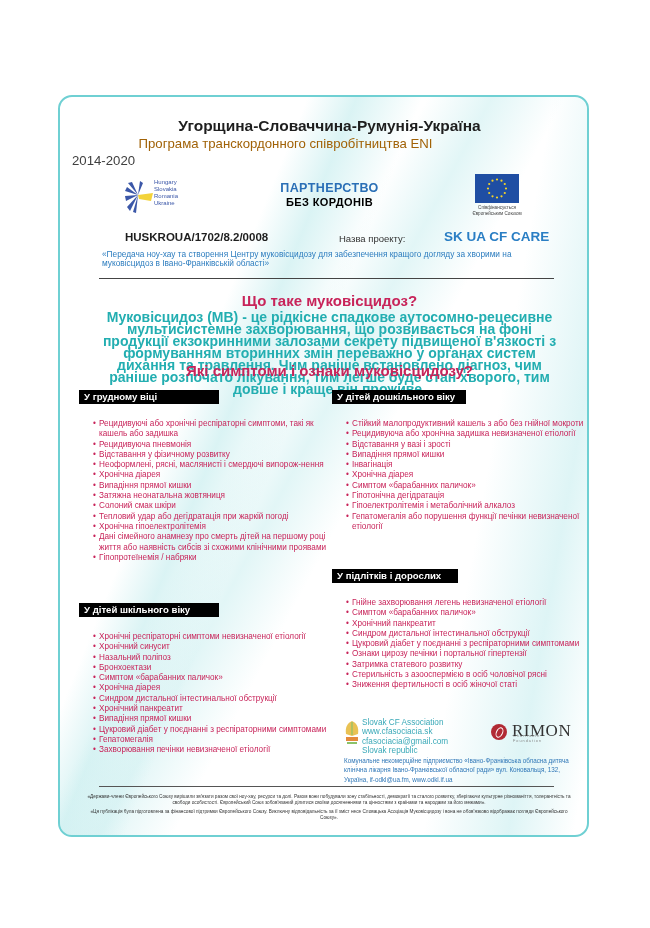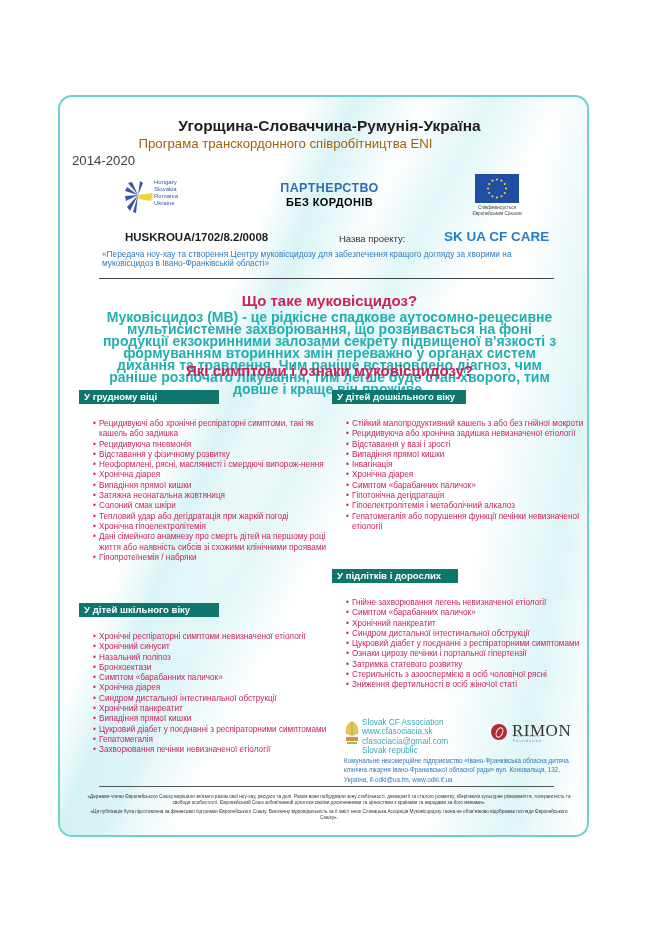--- a/index.html
+++ b/index.html
@@ -48,21 +48,21 @@
   .rule { position: absolute; left: 27px; width: 455px; height: 1px; background: #444; }
   .rule.r1 { top: 181px; }
 
   .h-what { position: absolute; top: 195px; left: 0; width: 515px; text-align: center; font-family: "Liberation Sans", sans-serif;
     font-weight: bold; font-size: 15px; color: #c8245a; }
   .what-text { position: absolute; top: 214px; left: 25px; width: 465px; text-align: center; font-family: "Liberation Sans", sans-serif;
     font-weight: bold; font-size: 14px; line-height: 12px; color: #23aeb1; }
   .h-symp { position: absolute; top: 265px; left: 0; width: 515px; text-align: center; font-family: "Liberation Sans", sans-serif;
     font-weight: bold; font-size: 15px; color: #c8245a; }
 
-  .sec-head { position: absolute; background: #0f766e; color: #fff; font-family: "Liberation Sans", sans-serif; font-weight: bold;
+  .sec-head { position: absolute; background: #000000; color: #fff; font-family: "Liberation Sans", sans-serif; font-weight: bold;
     font-size: 9.6px; height: 14px; line-height: 14px; padding-left: 5px; box-sizing: border-box; }
   .list { position: absolute; margin: 13px; padding: 0; list-style: none; font-family: "Liberation Sans", sans-serif;
     font-size: 8.2px; line-height: 10.3px; color: #c8245a; }
   .list li { position: relative; padding-left: 6px; }
   .list li::before { content: "•"; position: absolute; left: 0; top: 0; }
 
   .s1h { left: 7px; top: 293px; width: 140px; }
   .s1l { left: 8px; top: 309px; width: 250px; }
   .s2h { left: 7px; top: 506px; width: 140px; }
   .s2l { left: 8px; top: 522px; width: 250px; }

